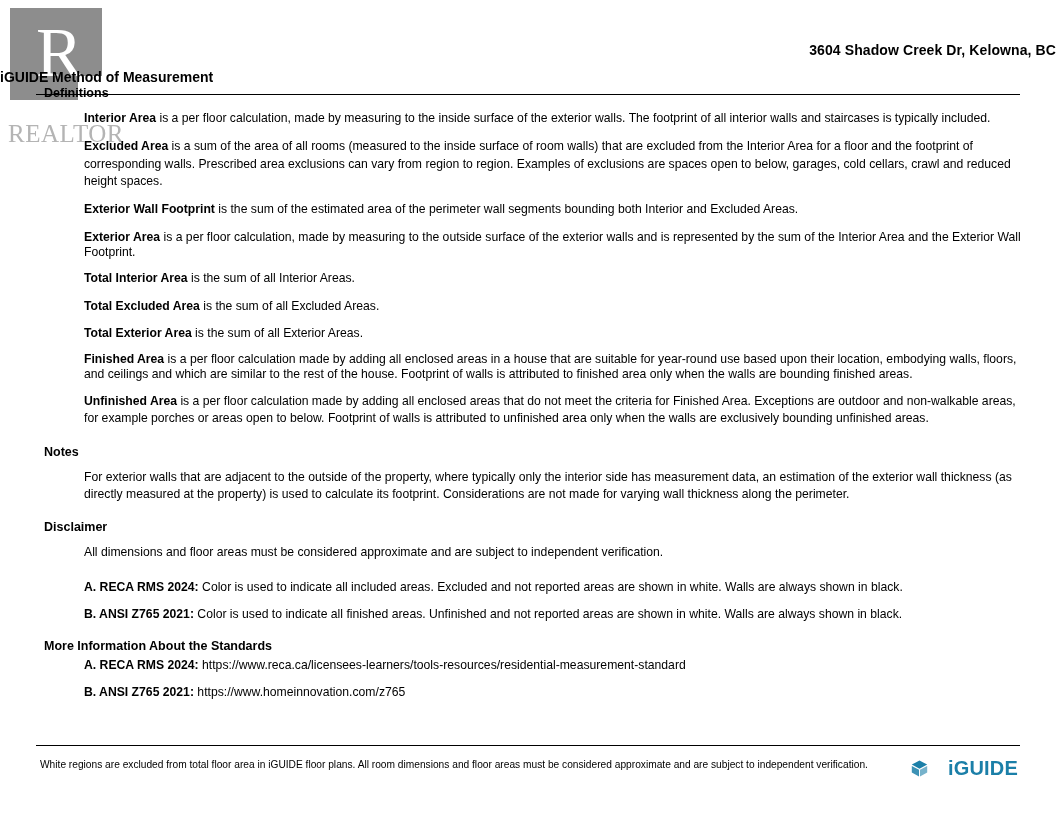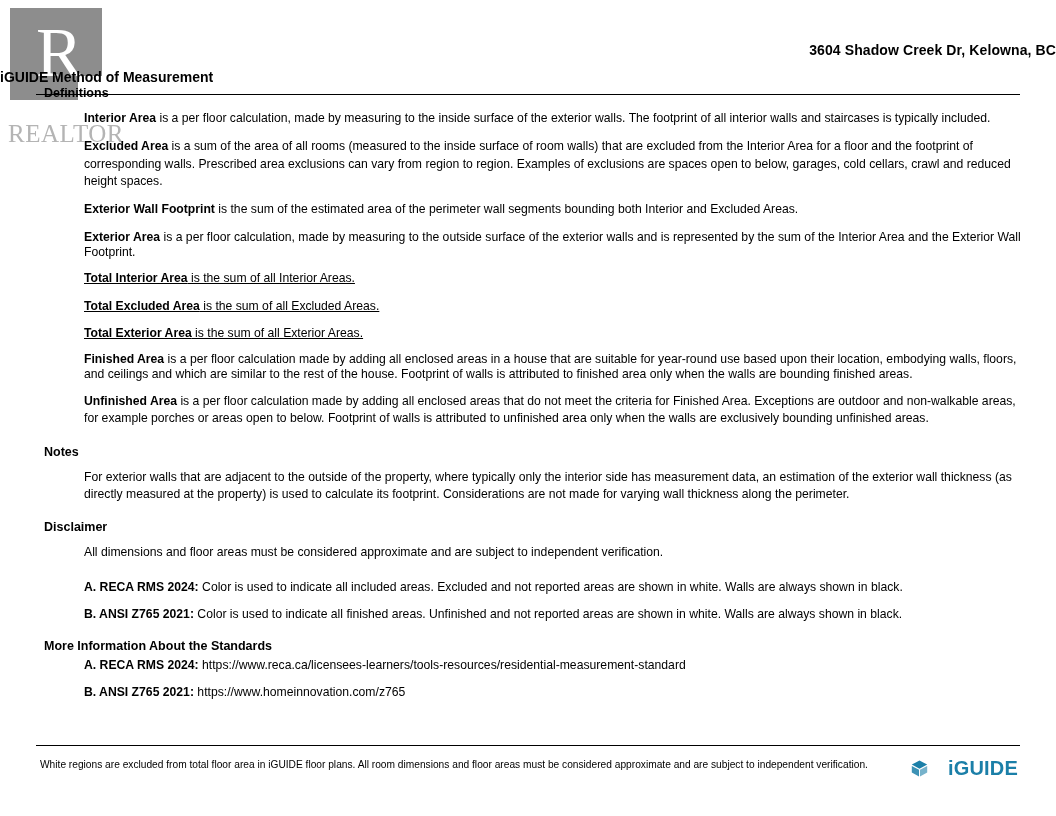--- a/index.html
+++ b/index.html
@@ -113,21 +113,20 @@
     font-size: 12.2px;
     line-height: 1.42;
     margin: 10px 34px 11px 84px;
     text-align: left;
   }
   .para b {
     font-weight: bold;
   }
   .para.short {
     margin-bottom: 10px;
-    text-decoration: underline;
   }
   .para.compact {
     line-height: 1.22;
   }
 
   .sub-item {
     font-size: 12.2px;
     line-height: 1.4;
     margin: 0 34px 10px 84px;
   }

